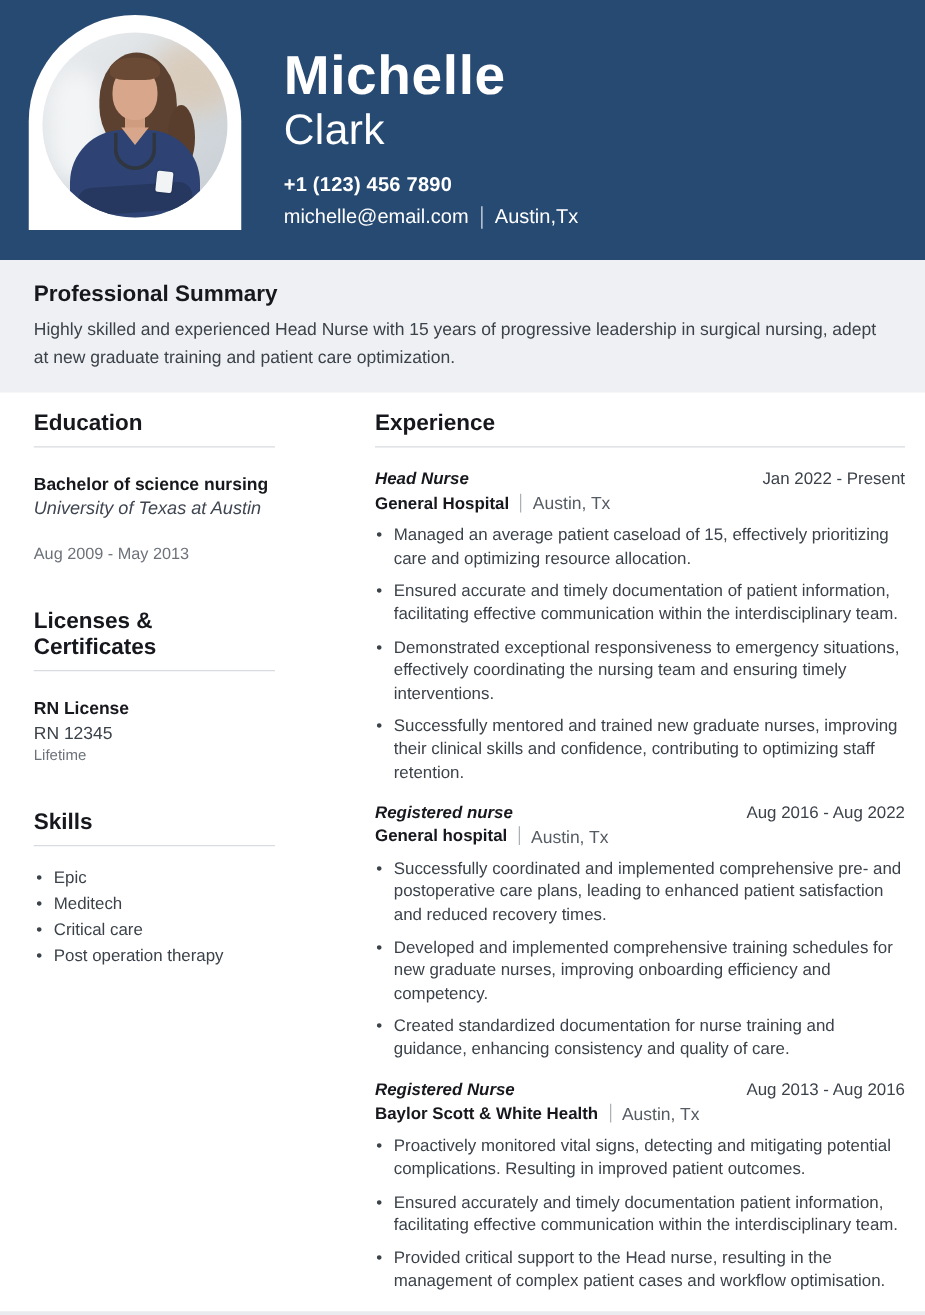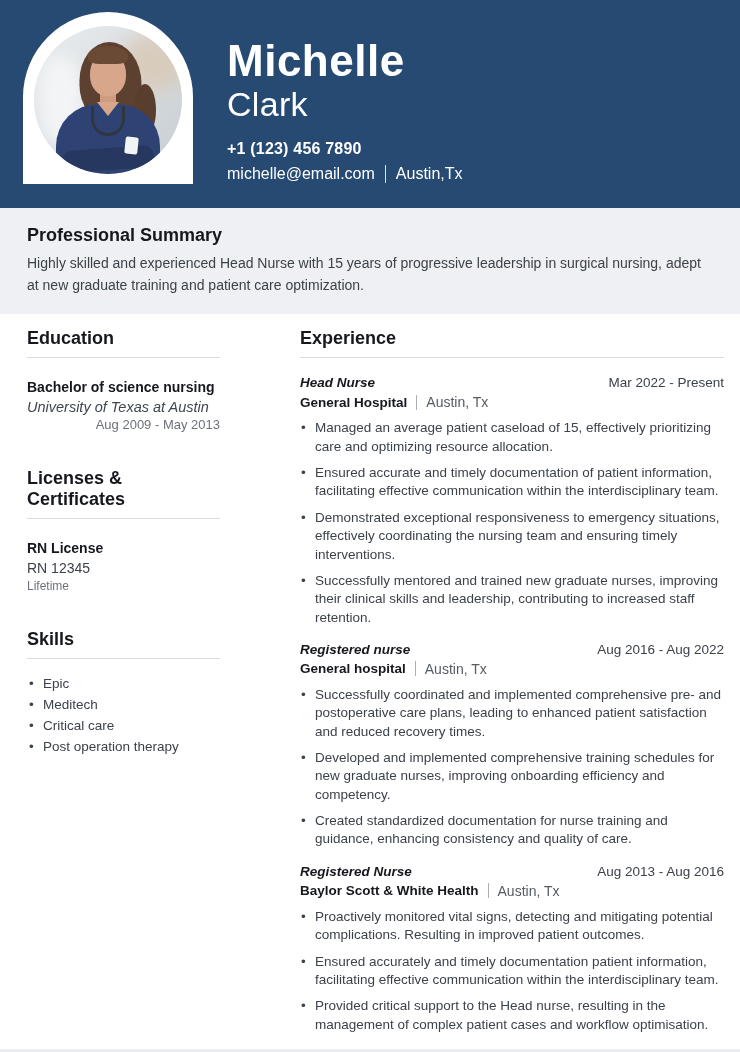--- a/index.html
+++ b/index.html
@@ -88,21 +88,21 @@
     font-size:18px;font-weight:700;color:var(--heading);
     padding-bottom:8px;
     border-bottom:1px solid var(--rule);
   }
   .section{margin-bottom:36px;}
 
   
   .edu-entry{margin-top:21px;}
   .edu-degree{font-size:14px;font-weight:700;color:var(--heading);}
   .edu-school{font-size:14.5px;font-style:italic;color:#3f4651;margin-top:4px;}
-  .edu-dates{font-size:13px;color:var(--muted);margin-top:2px;text-align:right;}
+  .edu-dates{font-size:13px;color:var(--muted);margin-top:20px;}
 
   .lic-entry{margin-top:21px;}
   .lic-name{font-size:14px;font-weight:700;color:var(--heading);}
   .lic-number{font-size:14px;color:var(--body);margin-top:4px;}
   .lic-validity{font-size:12px;color:var(--muted);margin-top:3px;}
 
   ul.skills{list-style:none;margin-top:17px;}
   ul.skills li{
     font-size:13.5px;color:var(--body);
     padding-left:16px;position:relative;margin-bottom:6px;
@@ -199,32 +199,32 @@
     </div>
   </div>
 
   <div class="col-right">
     <div class="section">
       <div class="section-title">Experience</div>
       <div class="jobs">
           <div class="job">
             <div class="job-head">
               <span class="job-title">Head Nurse</span>
-              <span class="job-dates">Mar 2022 - Present</span>
+              <span class="job-dates">Jan 2022 - Present</span>
             </div>
             <div class="job-sub">
               <span class="job-company">General Hospital</span>
               <span class="job-sep"></span>
               <span class="job-location">Austin, Tx</span>
             </div>
             <ul class="job-bullets">
               <li>Managed an average patient caseload of 15, effectively prioritizing care and optimizing resource allocation.</li>
               <li>Ensured accurate and timely documentation of patient information, facilitating effective communication within the interdisciplinary team.</li>
               <li>Demonstrated exceptional responsiveness to emergency situations, effectively coordinating the nursing team and ensuring timely interventions.</li>
-              <li>Successfully mentored and trained new graduate nurses, improving their clinical skills and leadership, contributing to increased staff retention.</li>
+              <li>Successfully mentored and trained new graduate nurses, improving their clinical skills and confidence, contributing to optimizing staff retention.</li>
             </ul>
           </div>
           <div class="job">
             <div class="job-head">
               <span class="job-title">Registered nurse</span>
               <span class="job-dates">Aug 2016 - Aug 2022</span>
             </div>
             <div class="job-sub">
               <span class="job-company">General hospital</span>
               <span class="job-sep"></span>

